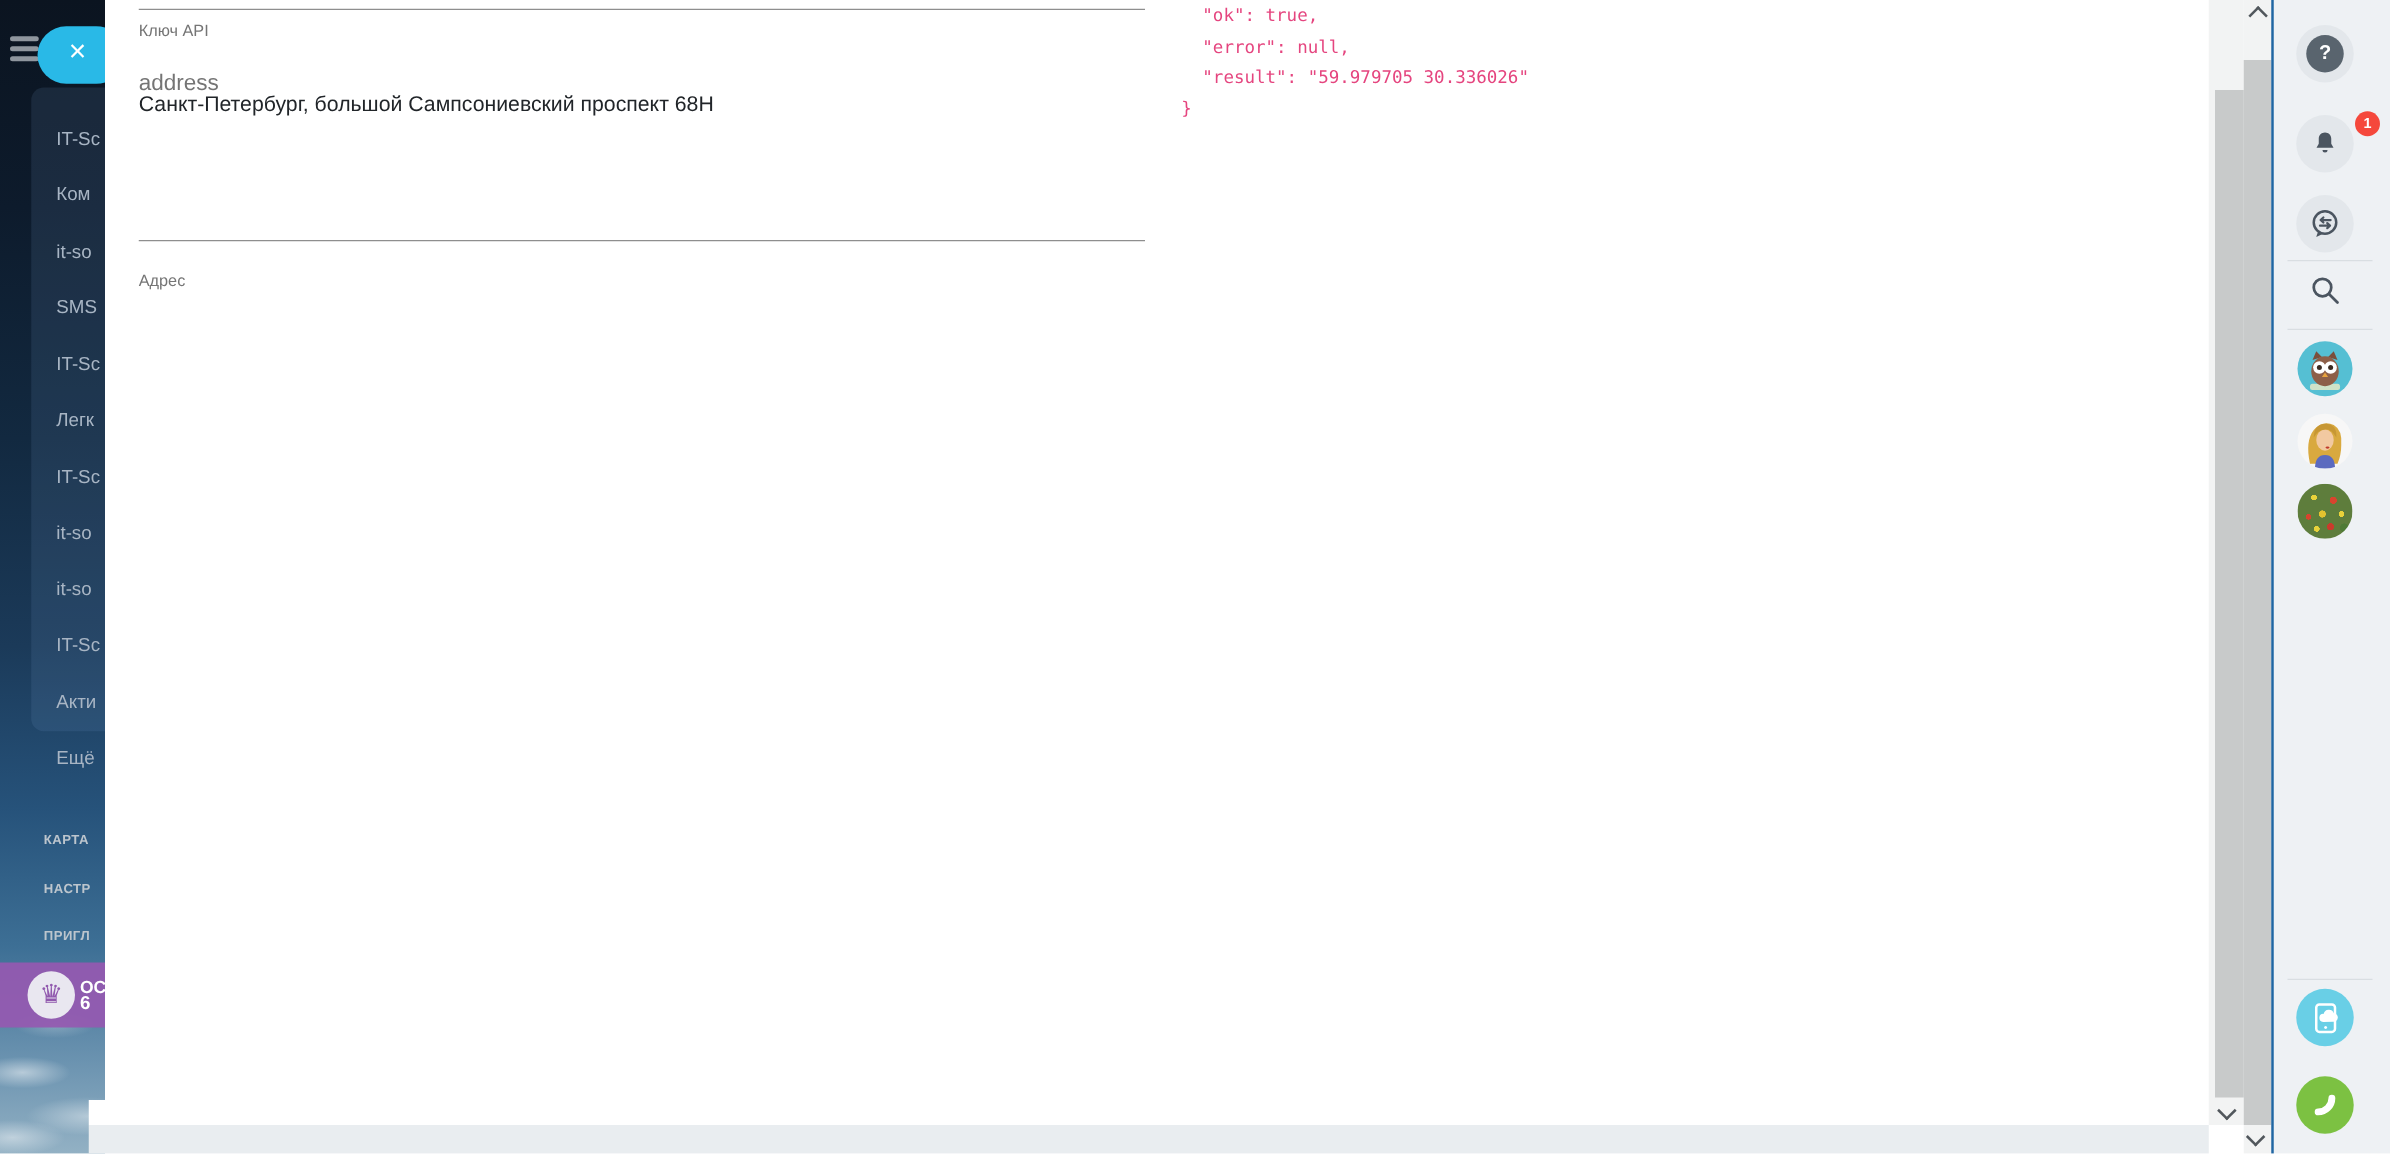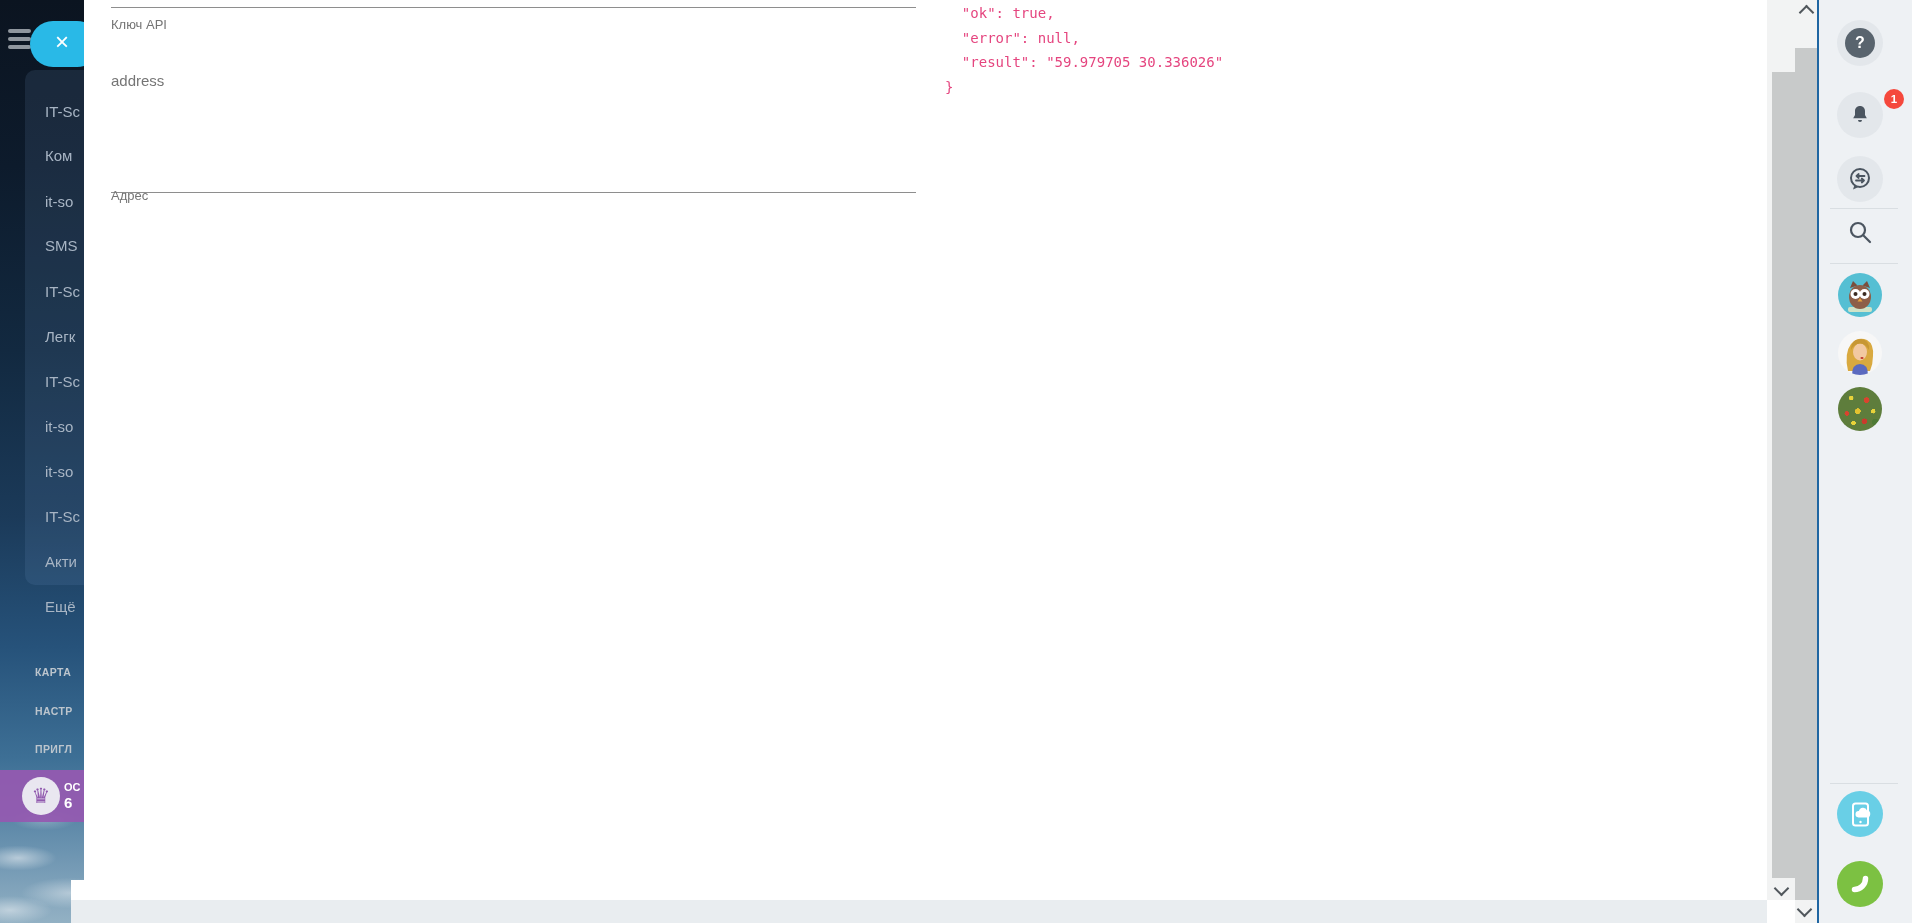--- a/index.html
+++ b/index.html
@@ -30,33 +30,33 @@
   .menu-panel{position:absolute;left:25px;top:70px;width:120px;height:515px;border-radius:10px;
     background:rgba(125,160,205,0.13);}
   .menu-item{position:absolute;left:45px;width:200px;font-size:15px;color:#a8b5c4;
     white-space:nowrap;cursor:pointer;}
   .menu-caps{position:absolute;left:35px;width:200px;font-size:10.5px;font-weight:bold;
     letter-spacing:.4px;color:#bcc5cd;white-space:nowrap;cursor:pointer;}
   .trial-banner{position:absolute;left:0;top:770px;width:84px;height:52px;
     background:rgba(148,89,176,0.93);cursor:pointer;}
   .trial-crown{position:absolute;left:22px;top:7px;width:38px;height:38px;border-radius:50%;
     background:rgba(238,238,243,0.95);color:#9159ae;font-size:21px;line-height:38px;text-align:center;}
-  .trial-l1{position:absolute;left:64px;top:11px;font-size:11px;font-weight:bold;color:#fff;white-space:nowrap;}
+  .trial-l1{position:absolute;left:64px;top:11px;font-size:14px;font-weight:bold;color:#fff;white-space:nowrap;}
   .trial-l2{position:absolute;left:64px;top:24px;font-size:15px;font-weight:bold;color:#fff;white-space:nowrap;}
 
   
   .modal{position:absolute;left:71px;top:0;width:1696px;height:900px;background:#fff;z-index:1;}
   .hstrip{position:absolute;left:71px;top:900px;width:1696px;height:23px;background:#e9edf0;z-index:1;}
   .content{position:absolute;left:0;top:0;width:1912px;height:668px;z-index:2;pointer-events:none;}
   .content *{pointer-events:auto;}
   .field-line{position:absolute;left:111px;width:805px;height:1px;background:#8e8e8e;}
   .fl-1{top:7px}.fl-2{top:192px}
   .helper{position:absolute;left:111px;font-size:13px;color:#757575;}
-  .h-api{top:17px}.h-addr{top:188px}
-  .float-label{position:absolute;left:111px;top:56px;font-size:15px;color:#757575;margin-top:16px;}
+  .h-api{top:17px}.h-addr{top:217px}
+  .float-label{position:absolute;left:111px;top:56px;font-size:18px;color:#757575;}
   .field-value{position:absolute;left:111px;top:74px;width:805px;font-size:17px;color:#212529;cursor:text;}
   .json-block{position:absolute;left:945px;top:1px;font-family:"DejaVu Sans Mono","Liberation Mono",monospace;
     font-size:14px;line-height:24.6px;color:#e5457f;white-space:pre;}
   .submit-btn{position:absolute;left:101px;top:287px;width:1653px;height:34px;background:#f6f6f6;
     border:none;border-radius:2px;box-shadow:0 2px 2px rgba(0,0,0,0.28);cursor:pointer;
     font-family:"Liberation Sans",sans-serif;font-size:13px;font-weight:bold;letter-spacing:.6px;color:#383d41;}
 
   
   .sb-track{position:absolute;top:0;height:923px;background:#f2f3f3;z-index:2;}
   .sb-inner{left:1767px;width:28px;height:900px;}
@@ -103,20 +103,21 @@
   <div class="rail sky-bg"></div>
 
   <div class="modal"></div>
   <div class="hstrip"></div>
 
   <div class="content">
     <div class="field-line fl-1"></div>
     <div class="helper h-api">Ключ API</div>
 
     <div class="float-label">address</div>
+    <div class="field-value">Санкт-Петербург, большой Сампсониевский проспект 68Н</div>
     <div class="field-line fl-2"></div>
     <div class="helper h-addr">Адрес</div>
 
     <div class="json-block"><div>  "ok": true,</div><div>  "error": null,</div><div>  "result": "59.979705 30.336026"</div><div>}</div></div>
 
   </div>
 
   <div class="dropdown sky-bg">
     <div class="hamburger">
         <i></i>

